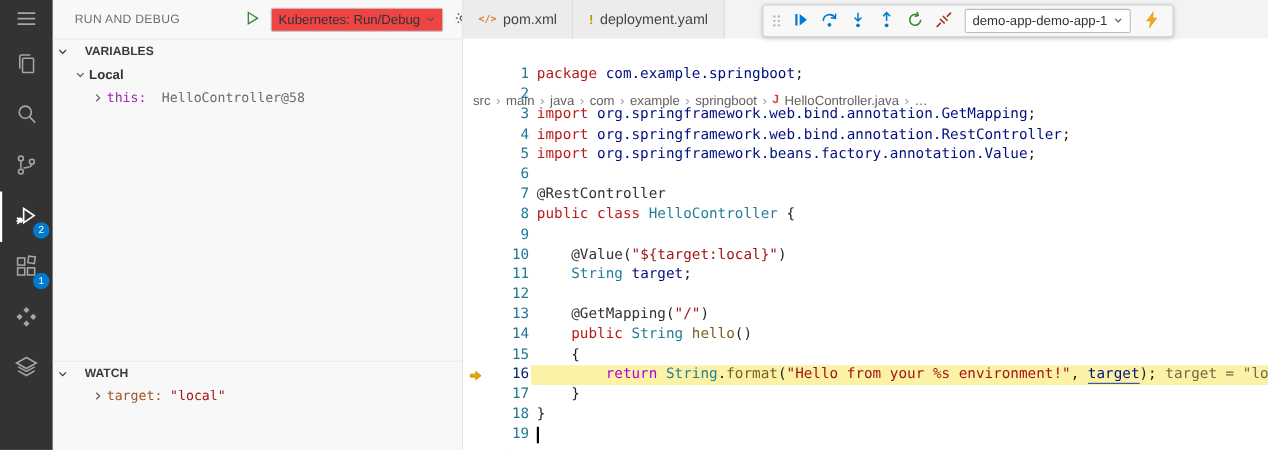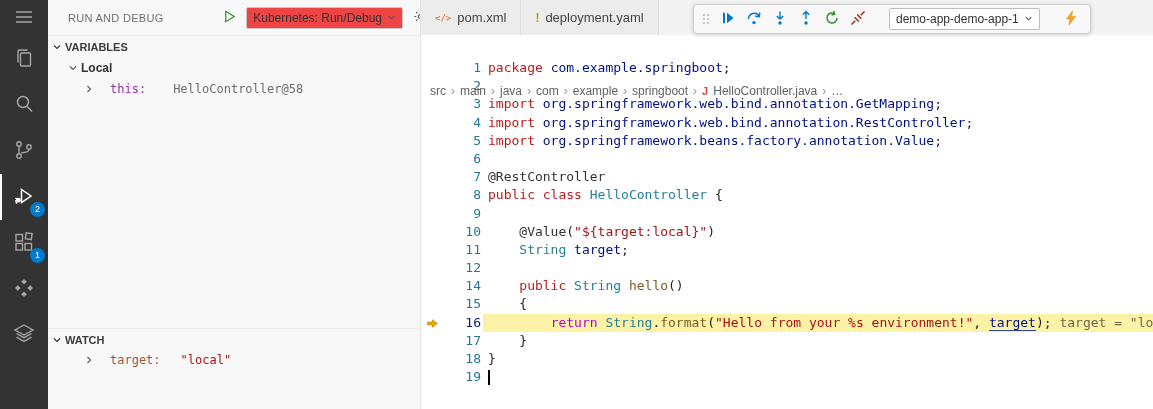--- a/index.html
+++ b/index.html
@@ -16,23 +16,23 @@
 
   
   .sidebar { position:absolute; left:48px; top:0; width:416px; height:409px; background:#f8f8f8; border-right:1px solid #e0e0e0; }
   .sb-header { height:35px; display:flex; align-items:center; padding:0 8px 0 20px; }
   .sb-title { font-size:11px; color:#6f6f6f; letter-spacing:.3px; white-space:nowrap; }
   .sb-controls { margin-left:auto; display:flex; align-items:center; gap:7px; }
   .icon-btn { display:flex; align-items:center; justify-content:center; width:20px; height:20px; cursor:pointer; color:#555; }
   .cfg-dropdown { display:flex; align-items:center; gap:5px; height:22px; background:#ef4444; border:1px solid #c8c8c8; border-radius:2px; padding:0 6px; font-size:12px; color:#333; cursor:pointer; max-width:160px; white-space:nowrap; }
   .more-dots { font-size:15px; font-weight:bold; color:#555; letter-spacing:1px; cursor:pointer; }
 
-  .sec-head { height:22px; display:flex; align-items:center; gap:3px; padding-left:4px; font-size:11px; font-weight:bold; color:#3b3b3b; border-top:1px solid #ececec; cursor:pointer; }
+  .sec-head { height:22px; display:flex; align-items:center; gap:15px; padding-left:4px; font-size:11px; font-weight:bold; color:#3b3b3b; border-top:1px solid #ececec; cursor:pointer; }
   .scope-row { height:22px; display:flex; align-items:center; gap:3px; padding-left:20px; font-size:12px; color:#333; cursor:pointer;font-weight:bold; }
-  .var-row { position:relative; height:20px; display:flex; align-items:center; gap:16px; padding-left:36px; font-family:"DejaVu Sans Mono",monospace; font-size:12px; cursor:pointer; }
+  .var-row { position:relative; height:20px; display:flex; align-items:center; gap:3px; padding-left:36px; font-family:"DejaVu Sans Mono",monospace; font-size:12px; cursor:pointer; }
   .var-name { color:#9b2fae; }
   .var-value { color:#6c6c6c; margin-left:11px; }
   .watch-name { color:#a0582a; }
   .watch-value { color:#a31515; margin-left:4px; }
   .chev { display:flex; align-items:center; color:#616161; flex:none; }
   .watch-section { position:absolute; left:0; right:0; top:328px; }
   .watch-close { position:absolute; right:12px; top:4px; width:14px; height:14px; display:flex; align-items:center; justify-content:center; cursor:pointer; }
 
   
   .editor-region { position:absolute; left:420px; top:0; right:0; bottom:0; background:#ffffff; border-left:1px solid #e5e5e5; }
@@ -40,21 +40,21 @@
   .tabbar { position:relative; height:35px; background:#f3f3f3; display:flex; align-items:stretch; }
   .tab { display:flex; align-items:center; gap:6px; padding:0 14px; background:#ececec; border-right:1px solid #ddd; font-size:13px; color:#444; cursor:pointer; white-space:nowrap; }
   .tab-icon { font-weight:bold; }
   .tab-icon.xml { color:#e37933; font-size:9px; font-family:"DejaVu Sans Mono",monospace; }
   .tab-icon.yaml { color:#b5a000; font-size:12px; }
 
   .debug-toolbar { position:absolute; left:272px; top:4px; height:30px; z-index:6; display:flex; align-items:center; gap:2px; background:#f8f8f8; border:1px solid #cfcfcf; border-radius:4px; padding:0 7px; box-shadow:0 1px 4px rgba(0,0,0,.18); }
   .dt-btn { width:24px; height:24px; display:flex; align-items:center; justify-content:center; cursor:pointer; border-radius:3px; }
   .dt-btn svg { width:16px; height:16px; }
   .dt-grip { display:flex; align-items:center; margin-right:3px; cursor:grab; }
-  .session-dropdown { display:flex; align-items:center; gap:5px; height:22px; border:1px solid #bdbdbd; background:#fff; border-radius:2px; padding:0 6px; font-size:12px; color:#333; margin:0 17px; cursor:pointer; white-space:nowrap; }
+  .session-dropdown { display:flex; align-items:center; gap:5px; height:22px; border:1px solid #bdbdbd; background:#fff; border-radius:2px; padding:0 6px; font-size:12px; color:#333; margin:0 5px; cursor:pointer; white-space:nowrap; }
 
   .breadcrumbs { height:22px; display:flex; align-items:center; gap:5px; padding-left:9px; font-size:12px; color:#616161; background:#fff; white-space:nowrap;margin-top:45px; }
   .bc-item { cursor:pointer; }
   .bc-sep { color:#9a9a9a; }
   .bc-java { color:#d9443f; font-weight:bold; font-size:11px; }
 
   .code-area { position:absolute; left:0; right:0; top:57px; bottom:0; padding-top:2px; font-family:"DejaVu Sans Mono",monospace; font-size:13px; }
   .line { position:relative; height:18.2px; line-height:18.2px; white-space:pre; }
   .line.current { background:linear-gradient(90deg, rgba(0,0,0,0) 0px, rgba(0,0,0,0) 62px, #fcf2a6 62px); }
   .ln { position:absolute; left:20px; width:40px; text-align:right; color:#237893; }
@@ -314,20 +314,21 @@
       <div class="line"><span class="ln">3</span><span class="txt"><span class="t-k">import</span><span class="t-pl"> </span><span class="t-pkg">org.springframework.web.bind.annotation.GetMapping</span><span class="t-pl">;</span></span></div>
       <div class="line"><span class="ln">4</span><span class="txt"><span class="t-k">import</span><span class="t-pl"> </span><span class="t-pkg">org.springframework.web.bind.annotation.RestController</span><span class="t-pl">;</span></span></div>
       <div class="line"><span class="ln">5</span><span class="txt"><span class="t-k">import</span><span class="t-pl"> </span><span class="t-pkg">org.springframework.beans.factory.annotation.Value</span><span class="t-pl">;</span></span></div>
       <div class="line"><span class="ln">6</span><span class="txt"></span></div>
       <div class="line"><span class="ln">7</span><span class="txt"><span class="t-ann">@RestController</span></span></div>
       <div class="line"><span class="ln">8</span><span class="txt"><span class="t-k">public</span><span class="t-pl"> </span><span class="t-k">class</span><span class="t-pl"> </span><span class="t-ty">HelloController</span><span class="t-pl"> {</span></span></div>
       <div class="line"><span class="ln">9</span><span class="txt"></span></div>
       <div class="line"><span class="ln">10</span><span class="txt"><span class="t-pl">    </span><span class="t-ann">@Value</span><span class="t-pl">(</span><span class="t-str">"${target:local}"</span><span class="t-pl">)</span></span></div>
       <div class="line"><span class="ln">11</span><span class="txt"><span class="t-pl">    </span><span class="t-ty">String</span><span class="t-pl"> </span><span class="t-var">target</span><span class="t-pl">;</span></span></div>
       <div class="line"><span class="ln">12</span><span class="txt"></span></div>
+      <div class="line"><span class="ln">13</span><span class="txt"><span class="t-pl">    </span><span class="t-ann">@GetMapping</span><span class="t-pl">(</span><span class="t-str">"/"</span><span class="t-pl">)</span></span></div>
       <div class="line"><span class="ln">14</span><span class="txt"><span class="t-pl">    </span><span class="t-k">public</span><span class="t-pl"> </span><span class="t-ty">String</span><span class="t-pl"> </span><span class="t-fn">hello</span><span class="t-pl">()</span></span></div>
       <div class="line"><span class="ln">15</span><span class="txt"><span class="t-pl">    {</span></span></div>
       <div class="line current"><span class="ln">16</span><span class="exec-arrow"><svg width="13" height="13" viewBox="0 0 16 16">
             <path d="M2 6.3 H8 V3.3 L14 8 L8 12.7 V9.7 H2 Z" fill="#eba700" stroke="#b88600" stroke-width="0.8"></path>
           </svg></span><span class="txt"><span class="t-pl">        </span><span class="t-ctrl">return</span><span class="t-pl"> </span><span class="t-ty">String</span><span class="t-pl">.</span><span class="t-fn">format</span><span class="t-pl">(</span><span class="t-str">"Hello from your %s environment!"</span><span class="t-pl">, </span><span class="t-vu">target</span><span class="t-pl">);</span><span class="t-hint"> target = "local"</span></span></div>
       <div class="line"><span class="ln">17</span><span class="txt"><span class="t-pl">    }</span></span></div>
       <div class="line"><span class="ln">18</span><span class="txt"><span class="t-pl">}</span></span></div>
       <div class="line"><span class="ln">19</span><span class="txt"></span><span class="cursor"></span></div>
     </div>
 </main>

